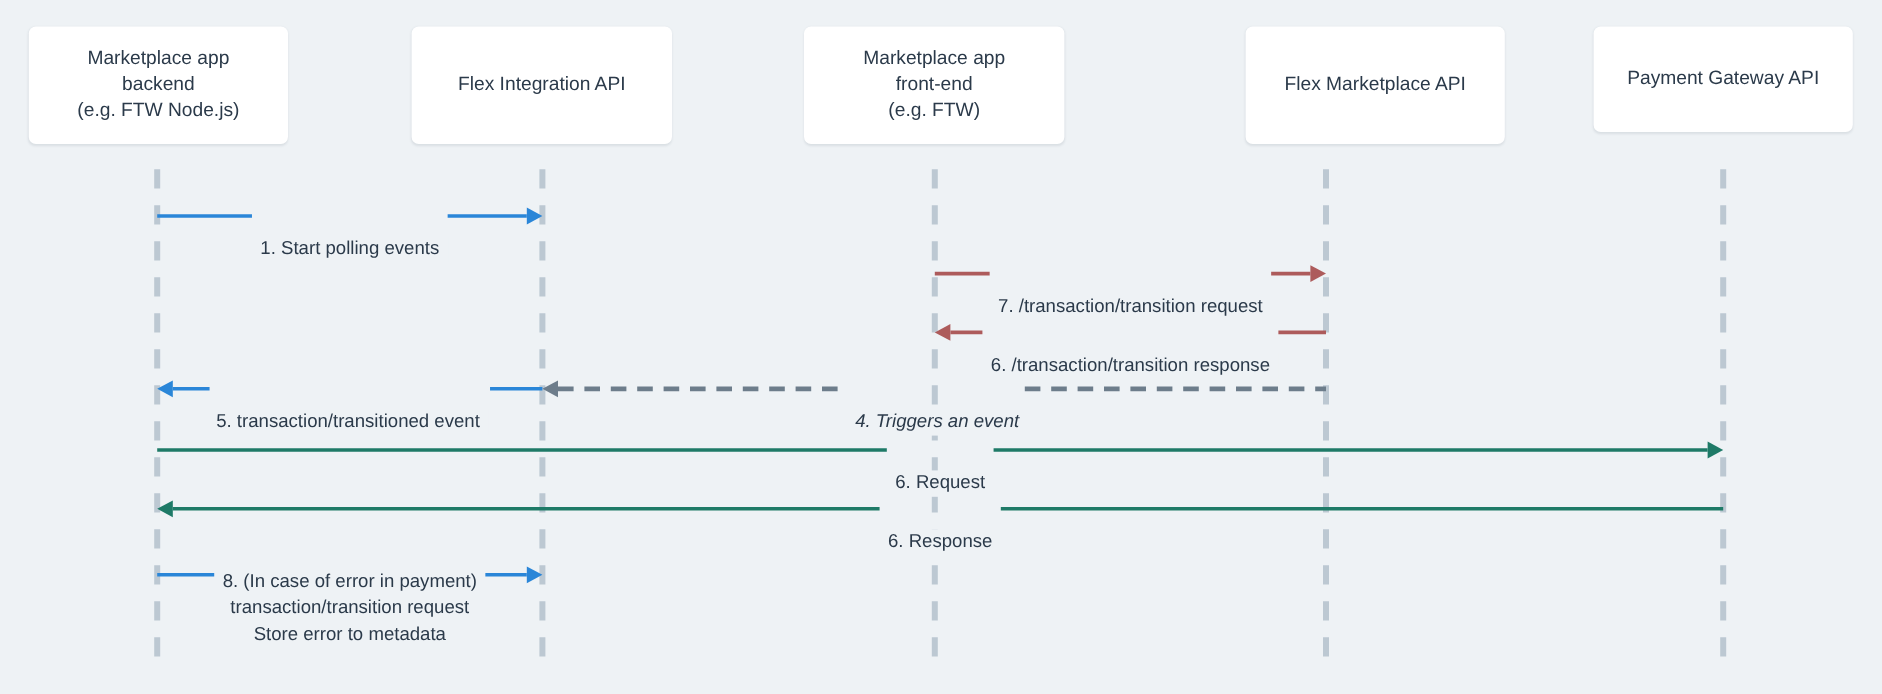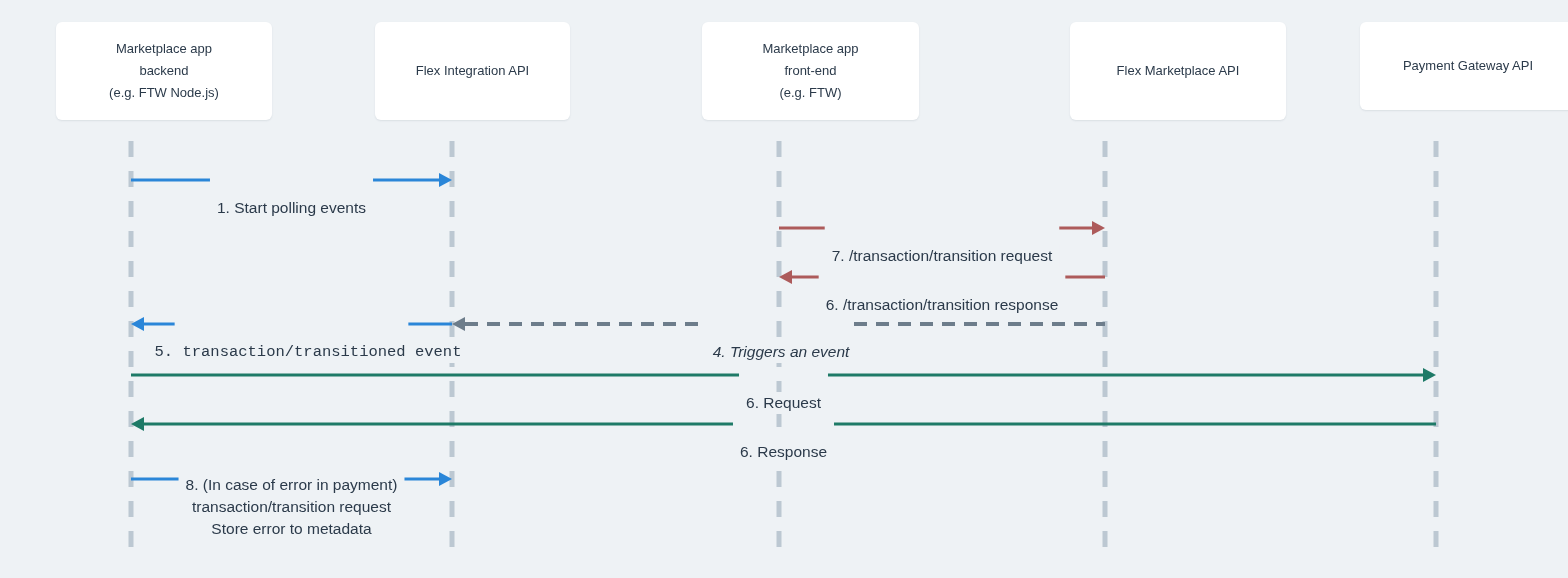--- a/index.html
+++ b/index.html
@@ -28,25 +28,24 @@
   .participant-box {
     position: absolute;
     background: #ffffff;
     border-radius: 6px;
     box-shadow: 0 1px 2px rgba(40,60,80,0.10);
     display: flex;
     align-items: center;
     justify-content: center;
     text-align: center;
     color: #2b3a4a;
-    font-size: 13px;
+    font-size: 16px;
     line-height: 22px;
     box-sizing: border-box;
     padding: 16px 8px;
-    margin-left: 32px;
   }
   .participant-label {
     white-space: pre-line;
     display: block;
   }
   .msg-label {
     position: absolute;
     color: #2b3a4a;
     font-size: 15.5px;
     line-height: 22px;
@@ -110,40 +109,40 @@
         <line x1="404.4609375" x2="439" y1="479" y2="479" stroke="#2a86d8" stroke-width="3"></line>
         <polygon points="452,479 439,472 439,486" fill="#2a86d8"></polygon>
       </g>
     </svg>
   <div id="boxes">
       <div class="participant-box" style="left: 24px; top: 22px; width: 216px; height: 98px;">
         <span class="participant-label">Marketplace app
 backend
 (e.g. FTW Node.js)</span>
       </div>
-      <div class="participant-box" style="left: 343px; top: 22px; width: 195px; height: 98px;">
+      <div class="participant-box" style="left: 343px; top: 22px; width: 217px; height: 98px;">
         <span class="participant-label">Flex Integration API</span>
       </div>
       <div class="participant-box" style="left: 670px; top: 22px; width: 217px; height: 98px;">
         <span class="participant-label">Marketplace app
 front-end
 (e.g. FTW)</span>
       </div>
       <div class="participant-box" style="left: 1038px; top: 22px; width: 216px; height: 98px;">
         <span class="participant-label">Flex Marketplace API</span>
       </div>
       <div class="participant-box" style="left: 1328px; top: 22px; width: 216px; height: 88px;">
         <span class="participant-label">Payment Gateway API</span>
       </div>
     </div>
   <div id="labels">
       <div class="msg-label" style="left: 291.5px; top: 180px;">1. Start polling events</div>
       <div class="msg-label" style="left: 942px; top: 228px;">7. /transaction/transition request</div>
       <div class="msg-label" style="left: 942px; top: 277px;">6. /transaction/transition response</div>
       <div class="msg-label" style="left: 781px; top: 324px; font-style: italic;">4. Triggers an event</div>
-      <div class="msg-label" style="left: 308px; top: 324px; font-family: Liberation Mono, monospace;">5. transaction/transitioned event</div>
+      <div class="msg-label" style="left: 290px; top: 324px;">5. transaction/transitioned event</div>
       <div class="msg-label" style="left: 783.5px; top: 375px;">6. Request</div>
       <div class="msg-label" style="left: 783.5px; top: 424px;">6. Response</div>
       <div class="msg-label" style="left: 291.5px; top: 479px;">8. (In case of error in payment)
 transaction/transition request
 Store error to metadata</div>
     </div>
 </div>
 
 </body></html>

